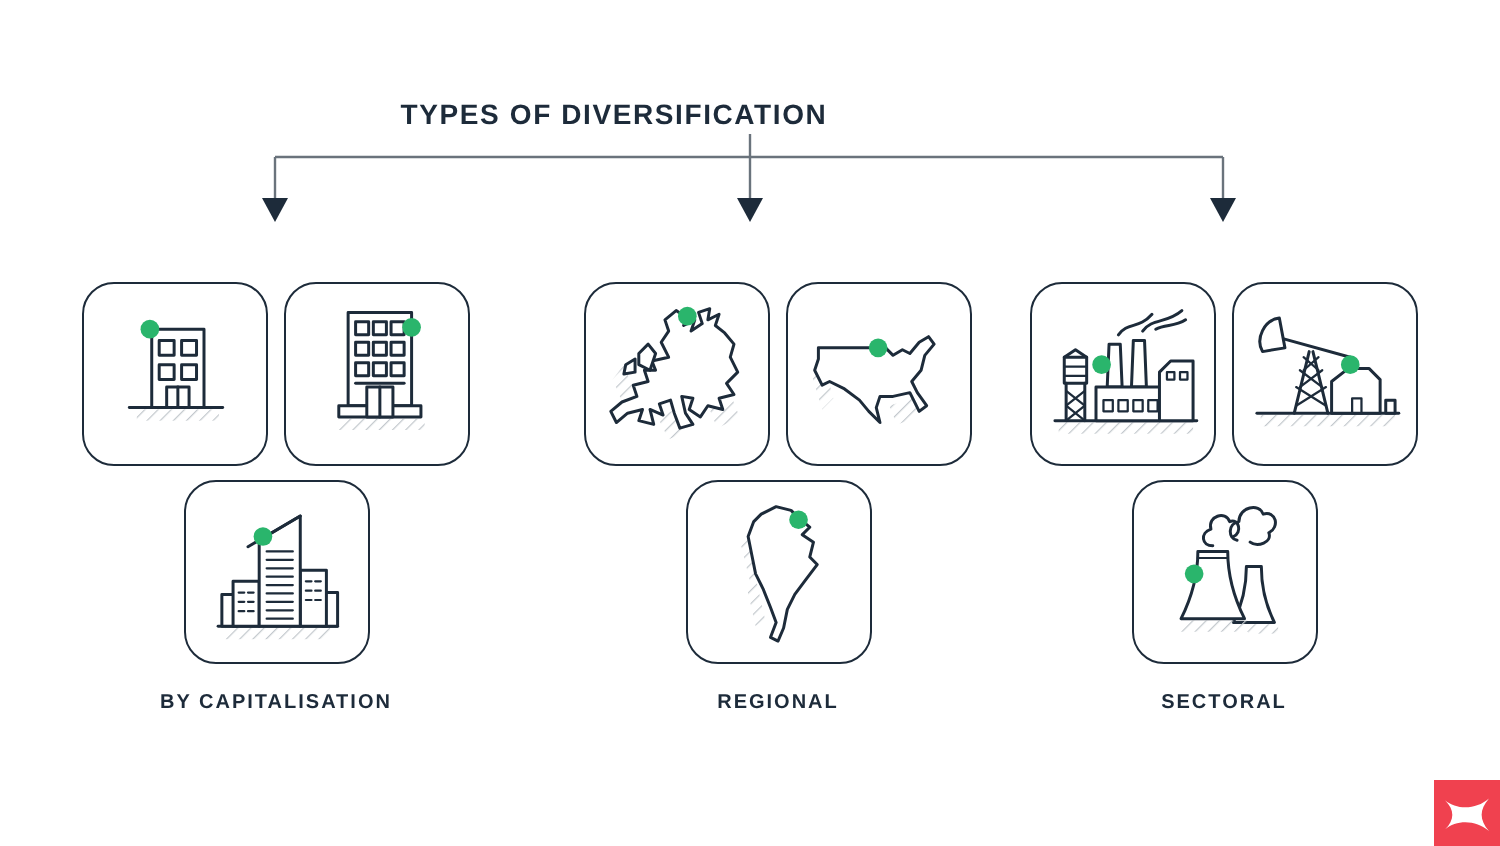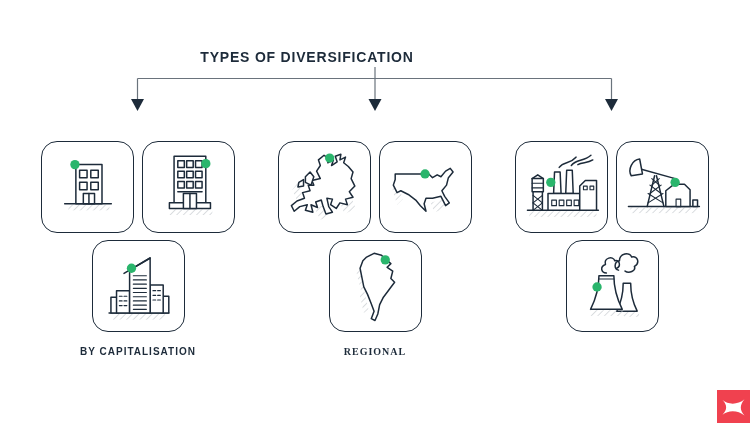--- a/index.html
+++ b/index.html
@@ -8,21 +8,21 @@
   html,body{margin:0;padding:0;}
   body{width:750px;height:423px;position:relative;background:#fff;overflow:hidden;
        font-family:"Liberation Sans",sans-serif;color:var(--ink);}
   .defs-holder{position:absolute;width:0;height:0;}
   .title{position:absolute;top:49px;left:0;width:614px;text-align:center;
          font-size:14px;font-weight:bold;letter-spacing:.8px;color:var(--ink);}
   .tree{position:absolute;top:0;left:0;}
   .tree line{stroke:var(--treeline);stroke-width:1.2;}
   .tree polygon{fill:var(--ink);}
   .group{position:absolute;top:141px;width:194px;}
-  .g0{left:41px;} .g1{left:278px;font-family:Liberation Serif, serif;} .g2{left:515px;}
+  .g0{left:41px;} .g1{left:292px;} .g2{left:515px;}
   .cards-row{display:flex;gap:8px;}
   .card-bottom{margin-top:7px;display:flex;justify-content:center;}
   .card{width:93px;height:92px;box-sizing:border-box;border:1.5px solid var(--ink);
         border-radius:16px;background:#fff;display:flex;align-items:center;justify-content:center;}
   .card svg{width:84px;height:84px;}
   .group-label{margin-top:14px;text-align:center;font-size:10px;font-weight:bold;
                letter-spacing:1px;color:var(--ink);white-space:nowrap;}
   .icon .s{fill:none;stroke:var(--ink);stroke-width:1.6;stroke-linecap:round;stroke-linejoin:round;}
   .icon .sf{fill:#fff;stroke:var(--ink);stroke-width:1.6;stroke-linecap:round;stroke-linejoin:round;}
   .icon .thin{stroke-width:1.2;}
@@ -230,20 +230,21 @@
           <path class="s" d="M52,28 C47,27 47,19 53,18 C53,10 64,8 66,14 C73,12 75,21 69,24 C71,29 63,32 59,29"></path>
           <rect class="hz" x="58" y="73" width="16" height="5"></rect>
           <path class="sf" d="M57,42 L65,42 C65,54 68,64 72,72 L50,72 C54,64 57,54 57,42 Z"></path>
           <rect class="hz" x="22" y="71" width="36" height="6"></rect>
           <path class="sf" d="M31,34 L47,34 C47,48 51,60 56,70 L22,70 C27,60 31,48 31,34 Z"></path>
           <line class="s thin" x1="31" y1="37.5" x2="47" y2="37.5"></line>
           <circle class="dot" cx="29" cy="46" r="5"></circle>
         </svg>
       </div>
     </div>
+    <div class="group-label">SECTORAL</div>
   </section>
 
   <div class="logo">
     <svg width="27" height="22" viewBox="0 0 33 27">
       <path fill="#ffffff" d="M3 5 C10 11 22 11 30 4 C24 11 24 17 30 24 C22 17 10 17 3 23 C9 17 9 11 3 5 Z"></path>
     </svg>
   </div>
 
 </div>
 

